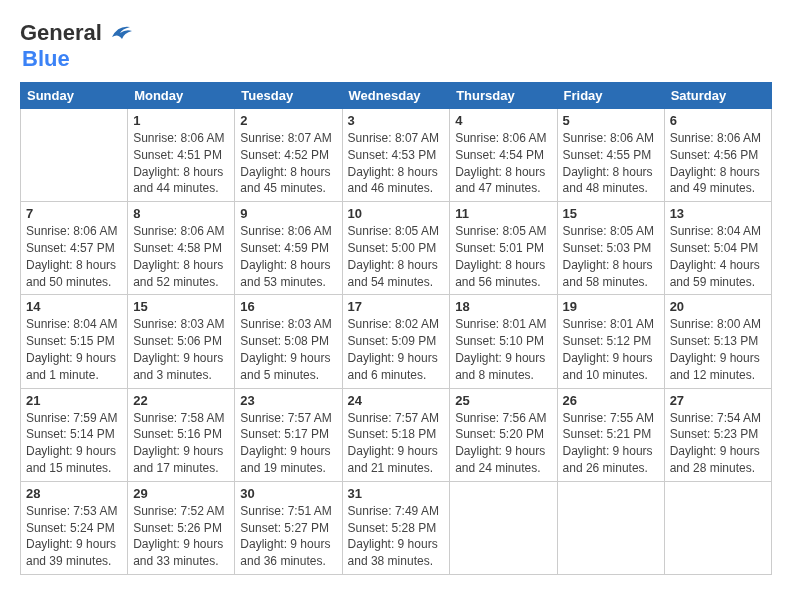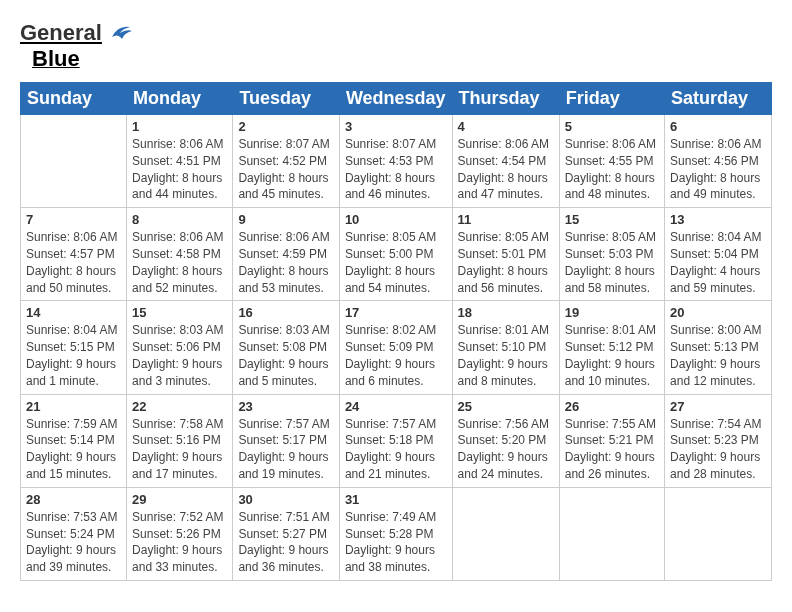--- a/index.html
+++ b/index.html
@@ -13,21 +13,20 @@
     .header {
       display: flex;
       justify-content: space-between;
       align-items: flex-start;
       margin-bottom: 10px;
     }
     .logo {
       display: flex;
       flex-direction: column;
       align-items: flex-start;
-      text-decoration: underline;
     }
     .logo-line1 { display: flex; align-items: center; gap: 2px; }
     .title-block { text-align: right; }
     .title-block h1 {
       font-size: 32px;
       font-weight: bold;
       color: #333;
     }
     .title-block h2 {
       font-size: 16px;
@@ -37,21 +36,21 @@
     .calendar {
       width: 100%;
       border-collapse: collapse;
       font-size: 11px;
     }
     .calendar th {
       background-color: #2a6db5;
       color: #fff;
       text-align: left;
       padding: 5px 6px;
-      font-size: 18px;
+      font-size: 13px;
       font-weight: bold;
       border: 1px solid #2a6db5;
     }
     .calendar td {
       border: 1px solid #ccc;
       vertical-align: top;
       padding: 4px 5px;
       min-height: 80px;
       width: 108px;
     }
@@ -82,21 +81,21 @@
 
 <div class="header">
   <div class="logo">
     <div class="logo-line1">
       <span style="font-size:22px;font-weight:bold;color:#333;">General</span>
       <svg width="28" height="20" viewBox="0 0 28 20">
         <path d="M8,14 Q14,2 26,4 Q18,6 16,10 Q22,6 28,8 Q20,10 18,16 Q14,10 8,14Z" fill="#2a6db5"></path>
       </svg>
     </div>
     <div>
-      <span style="font-size:22px;font-weight:bold;color:#000000;margin-left:12px;text-align:right;">Blue</span>
+      <span style="font-size:22px;font-weight:bold;color:#3b82f6;margin-left:2px;text-align:right;">Blue</span>
     </div>
   </div>
   <div class="title-block">
     <h1></h1>
     <h2></h2>
   </div>
 </div>
 
 <table class="calendar">
   <thead>

